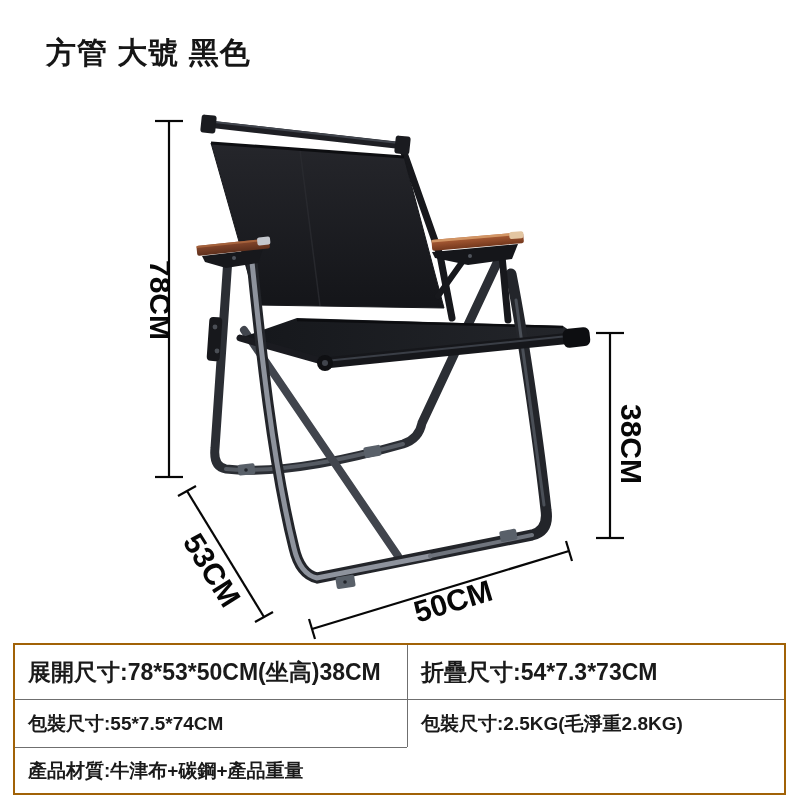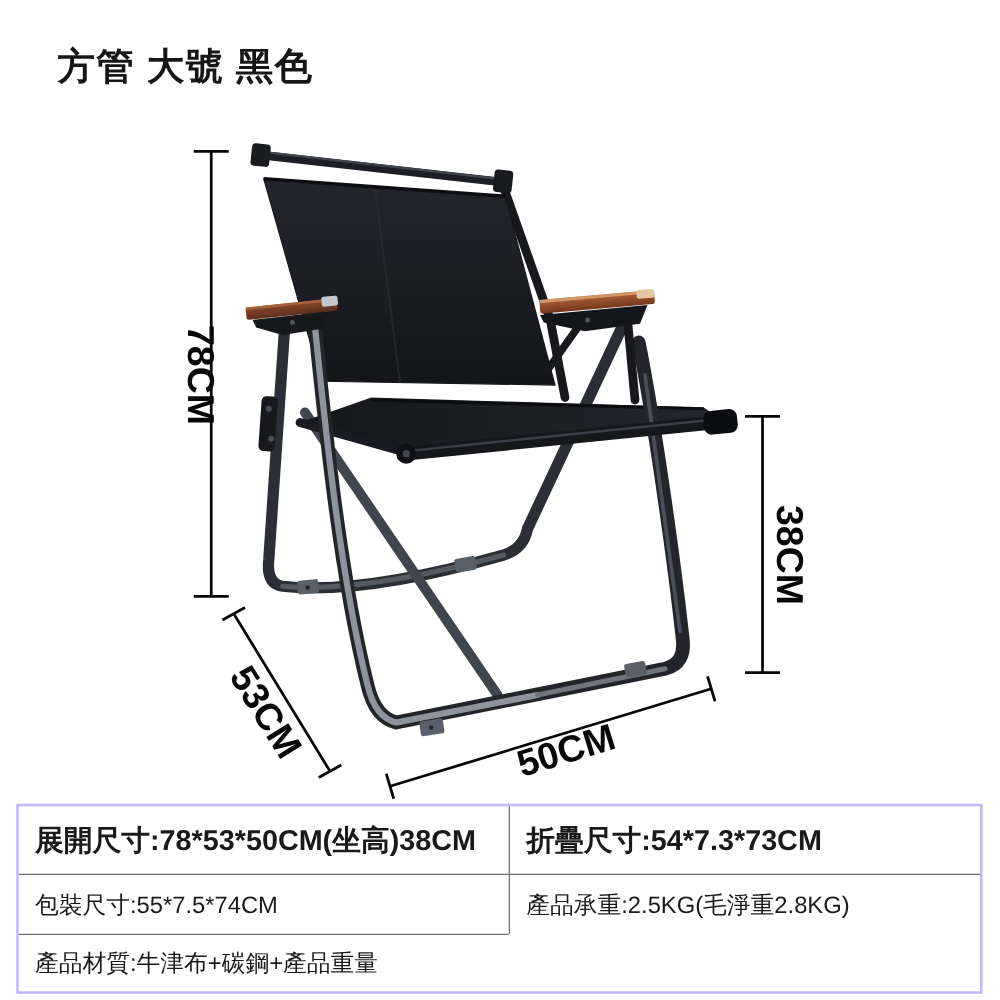--- a/index.html
+++ b/index.html
@@ -3,28 +3,28 @@
 <meta charset="utf-8">
 <style>
   html,body{margin:0;padding:0;background:#ffffff;width:800px;height:800px;overflow:hidden;
     font-family:"Liberation Sans","DejaVu Sans",sans-serif;}
   .page{position:relative;width:800px;height:800px;background:#fff;border-radius:14px;}
   .title{position:absolute;left:46px;top:33px;font-size:30px;font-weight:700;color:#161616;
     letter-spacing:1px;white-space:nowrap;}
   .chair-wrap{position:absolute;left:0;top:0;width:800px;height:645px;}
   
   .spec-table{position:absolute;left:13px;top:643px;width:773px;height:152px;
-    border:2px solid #c4b5fd;box-sizing:border-box;display:grid;
+    border:2px solid #a16207;box-sizing:border-box;display:grid;
     grid-template-columns:392px 1fr;grid-template-rows:54px 48px 1fr;background:#fff;}
   .cell{display:flex;align-items:center;padding-left:13px;box-sizing:border-box;
     color:#1a1a1a;white-space:nowrap;overflow:hidden;}
   .cell.c-right{border-left:1px solid #6f6f6f;text-align:right;}
   .cell.r-mid,.cell.r-bot{border-top:1px solid #6f6f6f;}
   .cell.big{font-size:23px;font-weight:700;}
-  .cell.small{font-size:19px;font-weight:400;}
+  .cell.small{font-size:19px;font-weight:700;}
   svg text.dim{font-family:"Liberation Sans","DejaVu Sans",sans-serif;font-weight:700;
     font-size:30px;fill:#070707;}
 </style>
 </head>
 <body>
 
 <div class="page">
 
   <div class="title">方管 大號 黑色</div>
 
@@ -156,17 +156,17 @@
         <line x1="566" y1="541" x2="572" y2="561"></line>
       </g>
       <text class="dim" transform="translate(453,601) rotate(-17)" text-anchor="middle" dominant-baseline="central">50CM</text>
     </svg>
   </div>
 
   <div class="spec-table">
     <div class="cell big r-top c-left">展開尺寸:78*53*50CM(坐高)38CM</div>
     <div class="cell big r-top c-right">折疊尺寸:54*7.3*73CM</div>
     <div class="cell small r-mid c-left">包裝尺寸:55*7.5*74CM</div>
-    <div class="cell small r-mid c-right">產品承重:2.5KG(毛淨重2.8KG)</div>
+    <div class="cell small r-mid c-right">包裝尺寸:2.5KG(毛淨重2.8KG)</div>
     <div class="cell small r-bot c-left">產品材質:牛津布+碳鋼+產品重量</div>
   </div>
 
 </div>
 
 </body></html>

